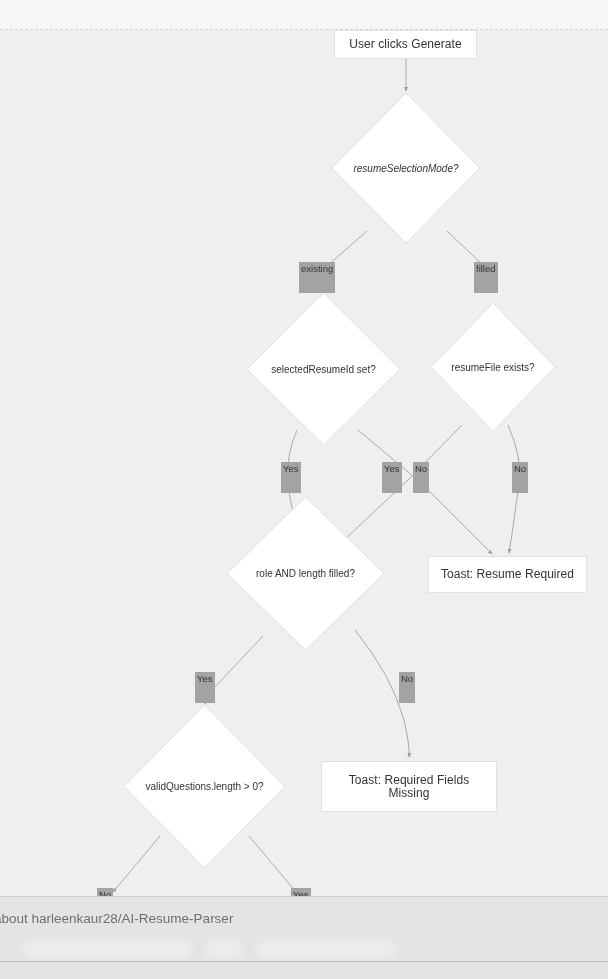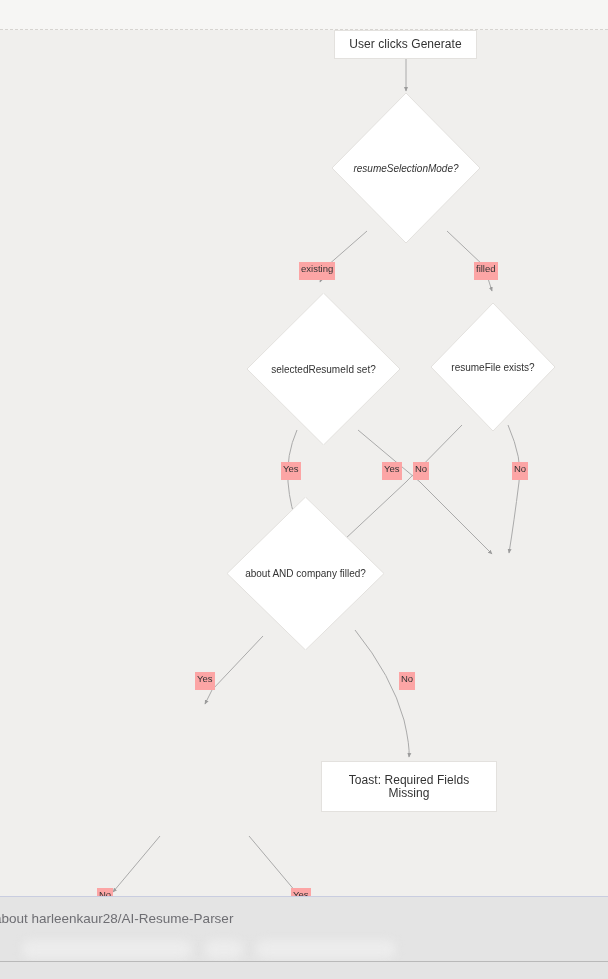--- a/index.html
+++ b/index.html
@@ -86,25 +86,25 @@
     color: #333333;
     font-size: 10px;
     line-height: 13px;
     text-align: center;
     white-space: nowrap;
   }
 
   
   .edge-label {
     position: absolute;
-    background: #fca5a5;
+    background: #a3a3a3;
     color: #333333;
     font-size: 9.5px;
     line-height: 12px;
-    padding: 1px 2px 5px 2px;
+    padding: 1px 2px 18px 2px;
     white-space: nowrap;
     z-index: 5;
   }
 
   
   #bottom-bar {
     position: absolute;
     left: 0; top: 896px;
     width: 608px; height: 83px;
     background: #e4e4e4;
@@ -205,28 +205,37 @@
         <svg class="diamond-shape" viewBox="0 0 153 152" xmlns="http://www.w3.org/2000/svg">
           <polygon points="76.5,0 153,76 76.5,152 0,76" fill="#ffffff" stroke="#e3e1de" stroke-width="1"></polygon>
         </svg>
         <span class="diamond-label">selectedResumeId set?</span>
       </div>
 
       <div class="node diamond-node" style="left:227px; top:467px; width:157px; height:153px;">
         <svg class="diamond-shape" viewBox="0 0 157 153" xmlns="http://www.w3.org/2000/svg">
           <polygon points="78.5,0 157,76.5 78.5,153 0,76.5" fill="#ffffff" stroke="#e3e1de" stroke-width="1"></polygon>
         </svg>
-        <span class="diamond-label">about AND company filled?</span>
-      </div>
-
+        <span class="diamond-label">role AND length filled?</span>
+      </div>
+
+      <div class="node rect-node" style="left:428px; top:526px; width:159px; height:37px;">
+        <span>Toast: Resume Required</span>
+      </div>
 
       <div class="node rect-node" style="left:321px; top:731px; width:176px; height:51px; padding:0 18px;">
         <span>Toast: Required Fields Missing</span>
       </div>
 
+      <div class="node diamond-node" style="left:124px; top:675px; width:161px; height:163px;">
+        <svg class="diamond-shape" viewBox="0 0 161 163" xmlns="http://www.w3.org/2000/svg">
+          <polygon points="80.5,0 161,81.5 80.5,163 0,81.5" fill="#ffffff" stroke="#e3e1de" stroke-width="1"></polygon>
+        </svg>
+        <span class="diamond-label">validQuestions.length &gt; 0?</span>
+      </div>
 
       <div class="edge-label" style="left:299px; top:232px;">existing</div>
       <div class="edge-label" style="left:474px; top:232px;">filled</div>
 
       <div class="edge-label" style="left:281px; top:432px;">Yes</div>
       <div class="edge-label" style="left:382px; top:432px;">Yes</div>
       <div class="edge-label" style="left:413px; top:432px;">No</div>
       <div class="edge-label" style="left:512px; top:432px;">No</div>
 
       <div class="edge-label" style="left:195px; top:642px;">Yes</div>

